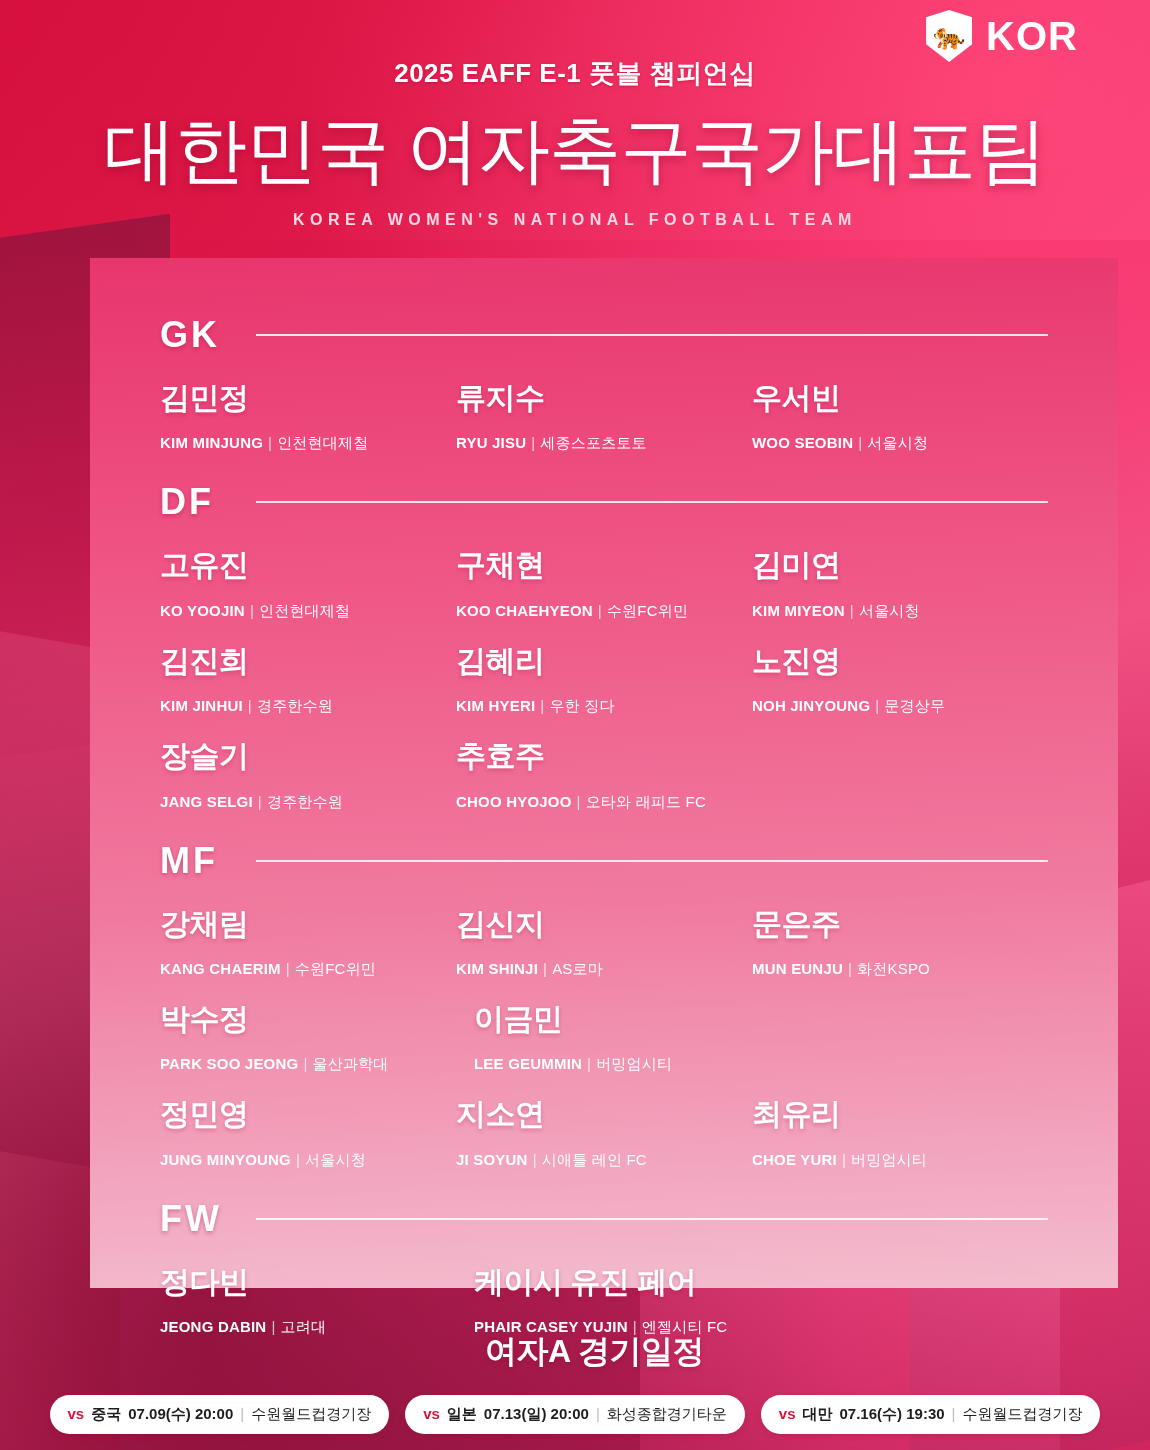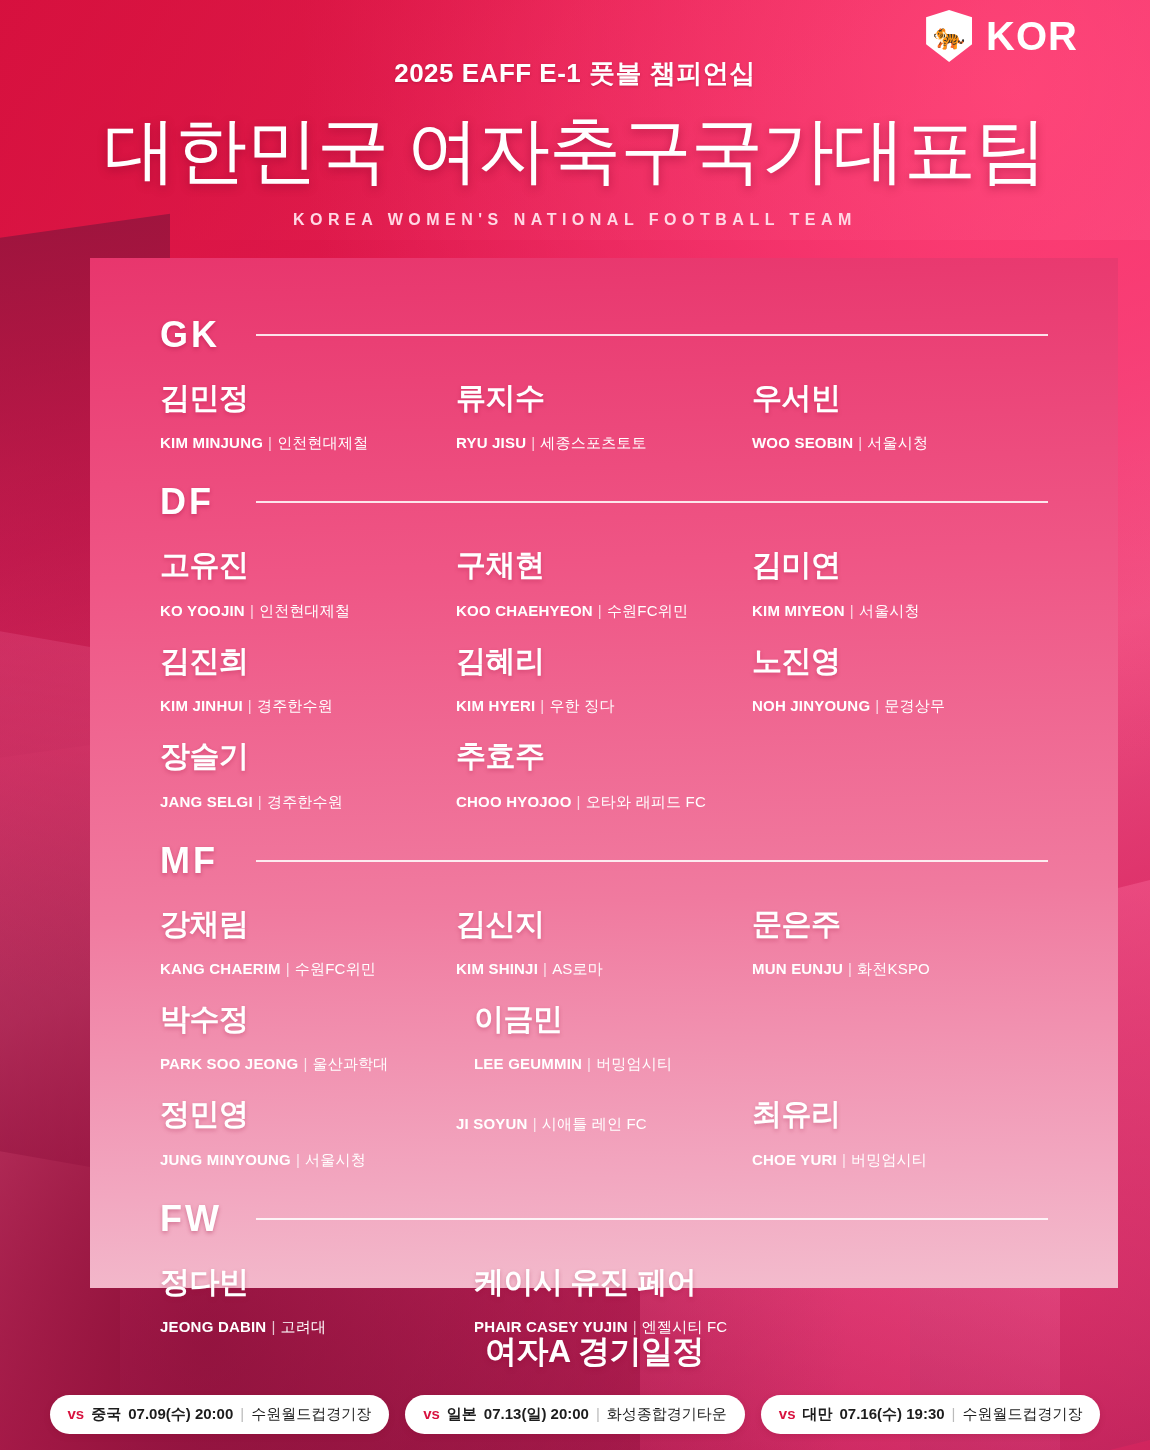--- a/index.html
+++ b/index.html
@@ -252,20 +252,21 @@
               <div class="pname">이금민</div>
               <div class="pmeta"><span class="en">LEE GEUMMIN</span><span class="bar">|</span><span class="club">버밍엄시티</span></div>
             </div>
           </div>
           <div class="row">
             <div class="cell">
               <div class="pname">정민영</div>
               <div class="pmeta"><span class="en">JUNG MINYOUNG</span><span class="bar">|</span><span class="club">서울시청</span></div>
             </div>
             <div class="cell">
+              <div class="pname">지소연</div>
               <div class="pmeta"><span class="en">JI SOYUN</span><span class="bar">|</span><span class="club">시애틀 레인 FC</span></div>
             </div>
             <div class="cell">
               <div class="pname">최유리</div>
               <div class="pmeta"><span class="en">CHOE YURI</span><span class="bar">|</span><span class="club">버밍엄시티</span></div>
             </div>
           </div>
         </div>
       </div>
       <div class="group">

